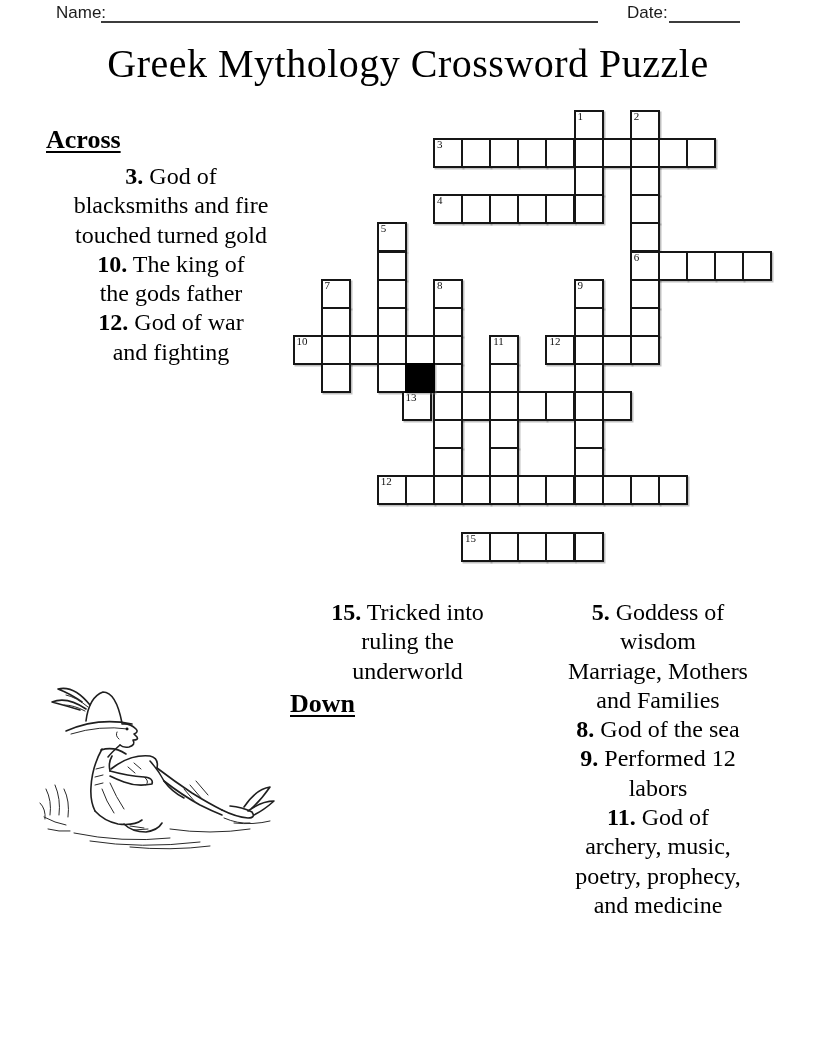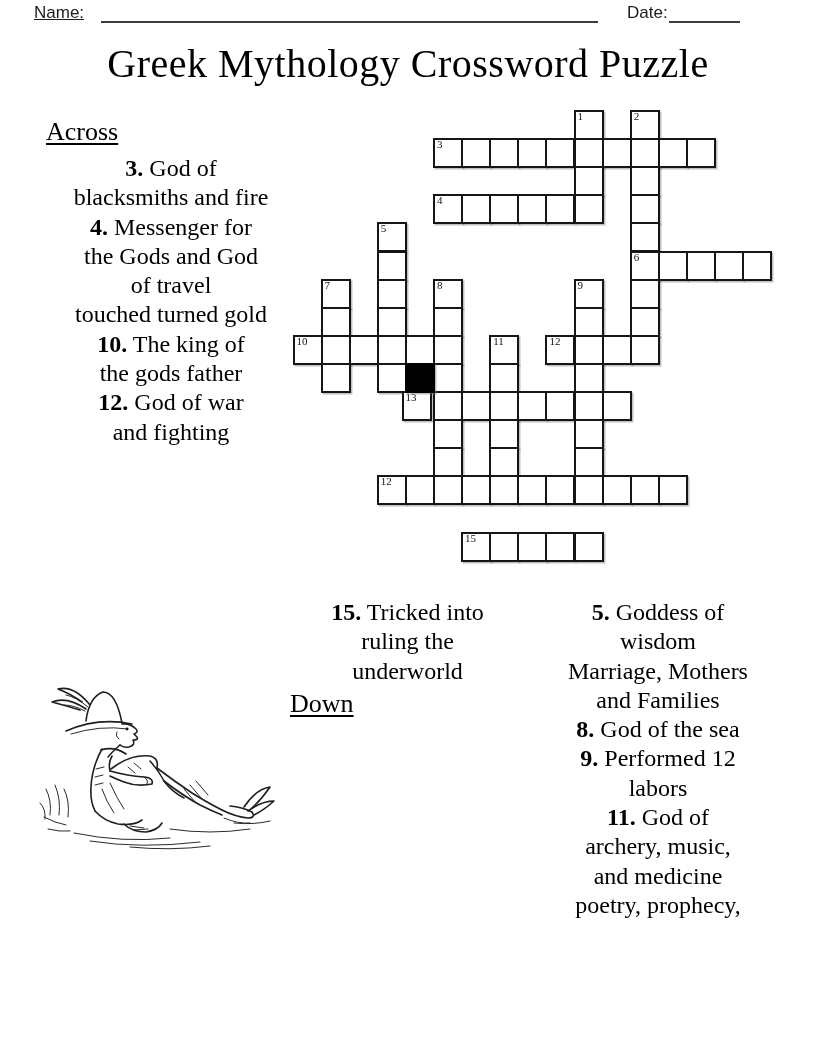--- a/index.html
+++ b/index.html
@@ -5,35 +5,35 @@
   * { margin:0; padding:0; box-sizing:content-box; }
   html,body { background:#fff; }
   .page {
     position:relative; width:816px; height:1056px; background:#ffffff;
     font-family:"Liberation Serif", serif; color:#000; overflow:hidden;
   }
   
   .hdr-label { position:absolute; top:3px; font-family:"Liberation Sans", sans-serif;
                font-size:17px; color:#1c1c1c; }
   .write-line { position:absolute; top:2px; height:19px; border-bottom:2px solid #3c3c3c; }
-  #name-label { left:34px;text-decoration:underline; }
+  #name-label { left:56px; }
   #name-line  { left:101px; width:497px; }
   #date-label { left:627px; }
   #date-line  { left:669px; width:71px; }
   
   .title { position:absolute; top:40px; left:0; width:100%; text-align:center;
            font-size:40px; line-height:48px; font-weight:400; letter-spacing:0.5px; }
   
   .clues-col { position:absolute; font-size:24px; }
   #across-col   { left:46px;  top:112px; width:250px; }
   #bottom-mid   { left:290px; top:598px; width:235px; }
   #bottom-right { left:533px; top:598px; width:250px; }
-  .section-heading { font-size:26px; font-weight:400; line-height:32px;
+  .section-heading { font-size:26px; font-weight:700; line-height:32px;
                      text-decoration:underline; text-decoration-thickness:2px;
-                     text-underline-offset:3px; margin:4px 0 6px 0; }
+                     text-underline-offset:3px; margin:12px 0 6px 0; }
   #down-heading { margin-top:2px; }
   .cl-line { line-height:29.3px; white-space:nowrap;text-align:center; }
   .cl-num  { font-weight:700; }
   
   #grid { position:absolute; left:292.5px; top:110px; width:482px; height:454px; }
   .cell { position:absolute; width:30.1px; height:30.1px; box-sizing:border-box;
           border:2px solid #161616; background:#fff;
           box-shadow:1.5px 1.5px 0 rgba(115,115,115,0.45); }
   .cell.black { background:#000; border-color:#000; }
   .cellnum { position:absolute; top:-2px; left:2px; font-size:11px; line-height:13px;
@@ -55,25 +55,20 @@
   <div class="write-line" id="date-line"></div>
 
   <div class="title">Greek Mythology Crossword Puzzle</div>
 
   <div class="clues-col" id="across-col">
     <div class="section-heading">Across</div>
     <div>
         <div class="clue">
           <div class="cl-line"><span class="cl-num">3.</span> God of</div>
           <div class="cl-line">blacksmiths and fire</div>
-        </div>
-        <div class="clue">
-          <div class="cl-line"><span class="cl-num">4.</span> Messenger for</div>
-          <div class="cl-line">the Gods and God</div>
-          <div class="cl-line">of travel</div>
         </div>
         <div class="clue">
           <div class="cl-line">touched turned gold</div>
         </div>
         <div class="clue">
           <div class="cl-line"><span class="cl-num">10.</span> The king of</div>
           <div class="cl-line">the gods father</div>
         </div>
         <div class="clue">
           <div class="cl-line"><span class="cl-num">12.</span> God of war</div>
@@ -225,22 +220,22 @@
         <div class="clue">
           <div class="cl-line"><span class="cl-num">8.</span> God of the sea</div>
         </div>
         <div class="clue">
           <div class="cl-line"><span class="cl-num">9.</span> Performed 12</div>
           <div class="cl-line">labors</div>
         </div>
         <div class="clue">
           <div class="cl-line"><span class="cl-num">11.</span> God of</div>
           <div class="cl-line">archery, music,</div>
+          <div class="cl-line">poetry, prophecy,</div>
           <div class="cl-line">and medicine</div>
-          <div class="cl-line">poetry, prophecy,</div>
         </div>
       </div>
   </div>
 
   <div id="illus">
     <svg viewBox="0 0 246 176">
 
       <path class="sk-thin" d="M8,112 Q14,124 12,138 M17,108 Q23,122 21,138 M26,112 Q32,124 30,140 M6,140 Q17,146 28,148 M10,152 Q21,155 32,154 M2,126 Q8,132 7,142"></path>
 
       <path class="sk" d="M28,54 Q60,40 94,47"></path>

